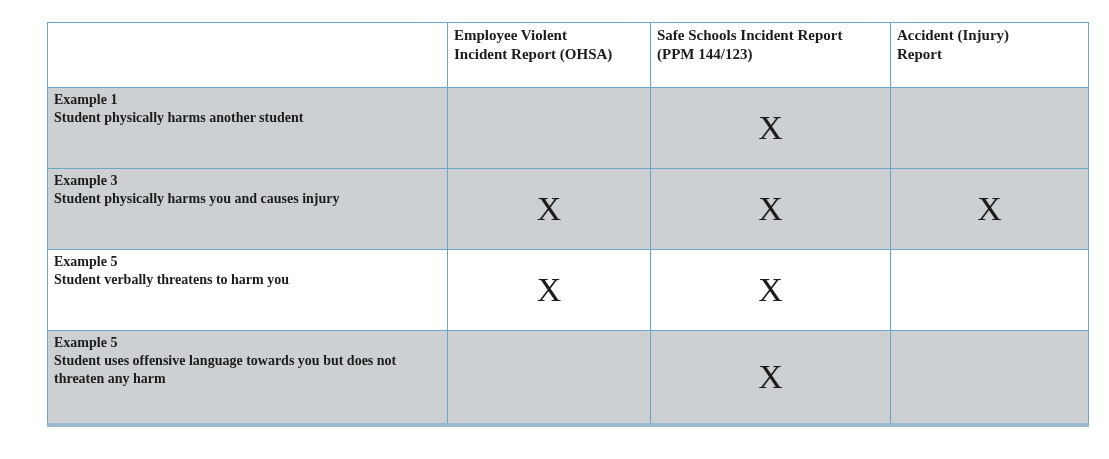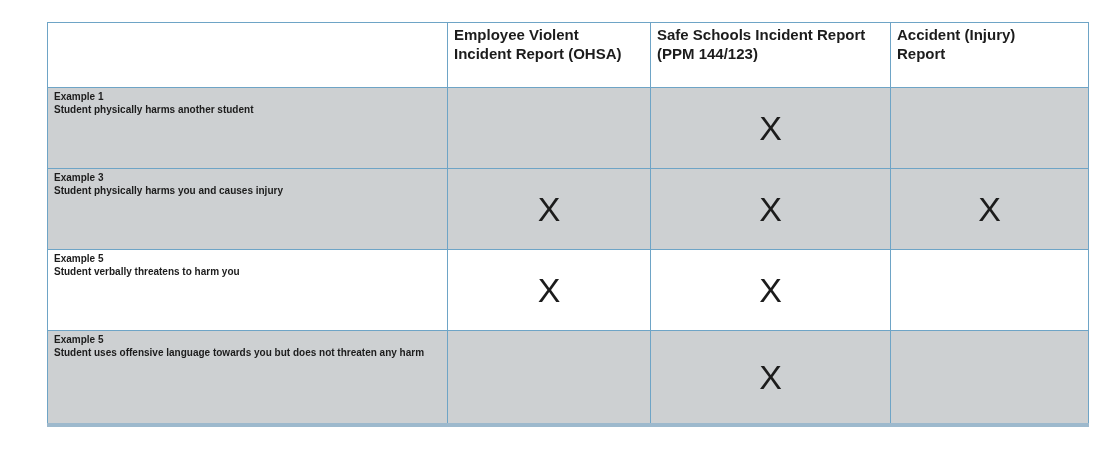--- a/index.html
+++ b/index.html
@@ -2,21 +2,21 @@
 <html style="--border: #6ea4c6; --border-heavy: #9db9cd; --shaded: #cdd0d2; --text: #1c1c1c; --bg: #ffffff;"><head>
 <meta charset="utf-8">
 <style>
   :root{
     --border:#6ea4c6;
     --border-heavy:#9db9cd;
     --shaded:#cdd0d2;
     --text:#1c1c1c;
     --bg:#ffffff;
   }
-  *{box-sizing:border-box;margin:0;padding:0;}
+  *{box-sizing:border-box;margin:0;padding:0;font-family:Liberation Serif, serif;}
   html,body{width:1109px;height:459px;background:var(--bg);overflow:hidden;}
   body{font-family:"Liberation Sans", sans-serif;color:var(--text);}
   .canvas{position:relative;width:1109px;height:459px;background:var(--bg);}
   table.report-matrix{
     position:absolute;left:47px;top:22px;
     width:1041px;height:405px;
     border-collapse:collapse;table-layout:fixed;
     border:1px solid var(--border);
     border-bottom:4px solid var(--border-heavy);
   }
@@ -32,21 +32,21 @@
   }
   .report-matrix th{
     font-size:15px;font-weight:bold;line-height:1.25;
     white-space:pre-line;
     background:var(--bg);
   }
   tr.hdr{height:44px;}
   tr.r-sm{height:57px;}
   tr.r-lg{height:66px;padding-left:11px;}
   tr.shaded td{background:var(--shaded);}
-  td.label-cell{font-size:10px;font-weight:bold;line-height:1.28;}
+  td.label-cell{font-size:14px;font-weight:bold;line-height:1.28;}
   td.label-cell .ex-title{display:block;}
   td.label-cell .ex-desc{display:block;}
   td.mark-cell{
     text-align:center;vertical-align:middle;
     font-size:34px;font-weight:400;line-height:1;
     padding:0;
   }
 </style>
 </head>
 <body>

